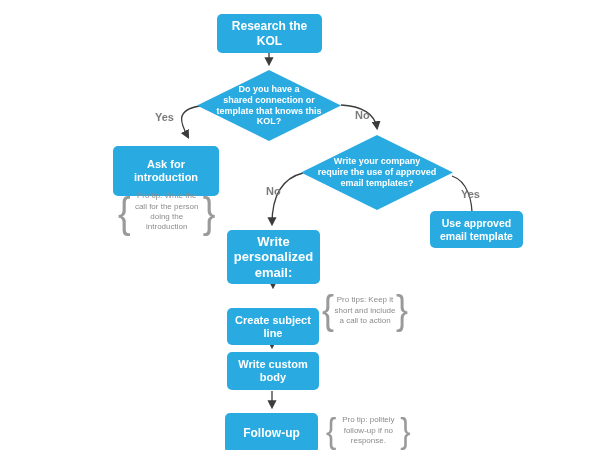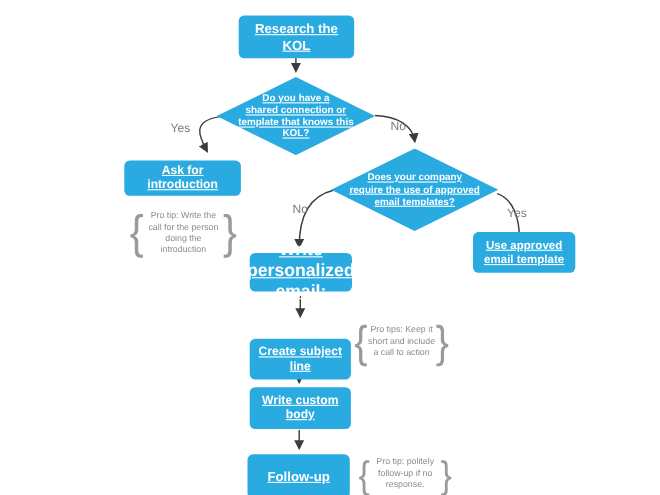--- a/index.html
+++ b/index.html
@@ -6,34 +6,34 @@
   body{
     width:600px;height:450px;background:#ffffff;overflow:hidden;
     font-family:"Liberation Sans", sans-serif;
     -webkit-font-smoothing:antialiased;
   }
   .canvas{position:relative;width:600px;height:450px;background:#fff;overflow:hidden;}
   .edges{position:absolute;left:0;top:0;width:600px;height:450px;pointer-events:none;}
 
   .node{
     position:absolute;display:flex;align-items:center;justify-content:center;
-    text-align:center;color:#fff;font-weight:bold;box-sizing:border-box;text-decoration:underline;
+    text-align:center;color:#fff;font-weight:bold;box-sizing:border-box;
   }
   .box{background:var(--node-fill,#29ABE2);border-radius:5px;}
   .diamond{
     background:var(--node-fill,#29ABE2);
     clip-path:polygon(50% 0%,100% 50%,50% 100%,0% 50%);
     justify-content:center;
   }
   .box .lbl{line-height:1.18;}
   .diamond .lbl{line-height:1.22;font-size:9px;}
   .diamond .lbl span{display:block;}
 
   .edge-label{
-    position:absolute;color:#7B7B7B;font-size:11px;line-height:1;
+    position:absolute;color:#7B7B7B;font-size:11px;line-height:1;font-weight:bold;
   }
 
   .tip{
     position:absolute;display:flex;align-items:center;justify-content:space-between;
     color:#8C8C8C;font-size:8px;line-height:1.3;text-align:center;
   }
   .tip::before,.tip::after{
     color:#9A9A9A;font-weight:normal;display:inline-block;
     font-size:var(--bs,36px);transform:scaleY(1.12);line-height:1;
   }
@@ -61,25 +61,25 @@
       <path d="M273,269 V287" marker-end="url(#ah)"></path>
       <path d="M272,330 V347" marker-end="url(#ah)"></path>
       <path d="M272,391 V407" marker-end="url(#ah)"></path>
     </g>
   </svg>
 
   <div class="node box" style="left:217px;top:14px;width:105px;height:39px;font-size:12px;padding:2px 8px;">
     <div class="lbl">Research the KOL</div>
   </div>
 
-  <div class="node box" style="left:113px;top:146px;width:106px;height:32px;font-size:11px;padding:2px 5px;">
+  <div class="node box" style="left:113px;top:146px;width:106px;height:50px;font-size:11px;padding:2px 5px;">
     <div class="lbl">Ask for introduction</div>
   </div>
 
-  <div class="node box" style="left:227px;top:230px;width:93px;height:35px;font-size:16px;padding:2px 6px;">
+  <div class="node box" style="left:227px;top:230px;width:93px;height:54px;font-size:13px;padding:2px 6px;">
     <div class="lbl">Write personalized email:</div>
   </div>
 
   <div class="node box" style="left:430px;top:211px;width:93px;height:37px;font-size:10.5px;padding:2px 5px;">
     <div class="lbl">Use approved email template</div>
   </div>
 
   <div class="node box" style="left:227px;top:292px;width:92px;height:37px;font-size:11px;padding:2px 8px;margin-top:16px;">
     <div class="lbl">Create subject line</div>
   </div>
@@ -96,21 +96,21 @@
     <div class="lbl">
       <span>Do you have a</span>
       <span>shared connection or</span>
       <span>template that knows this</span>
       <span>KOL?</span>
     </div>
   </div>
 
   <div class="node diamond" style="left:301px;top:135px;width:152px;height:75px;">
     <div class="lbl">
-      <span>Does your company</span>
+      <span>Write your company</span>
       <span>require the use of approved</span>
       <span>email templates?</span>
     </div>
   </div>
 
   <div class="edge-label" style="left:155px;top:112px;">Yes</div>
   <div class="edge-label" style="left:355px;top:110px;">No</div>
   <div class="edge-label" style="left:266px;top:186px;">No</div>
   <div class="edge-label" style="left:461px;top:189px;">Yes</div>
 

